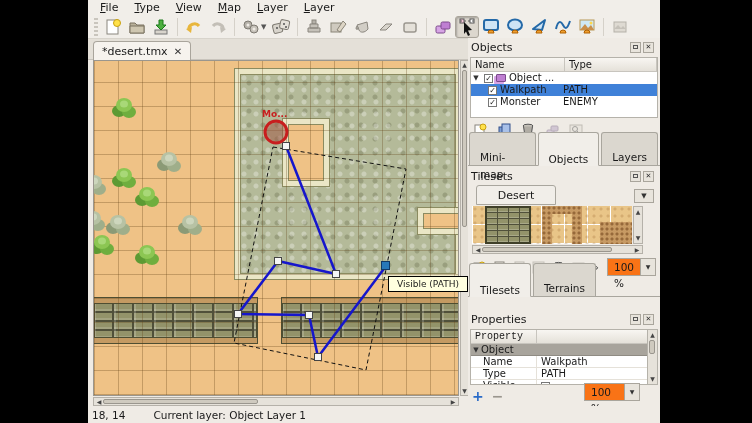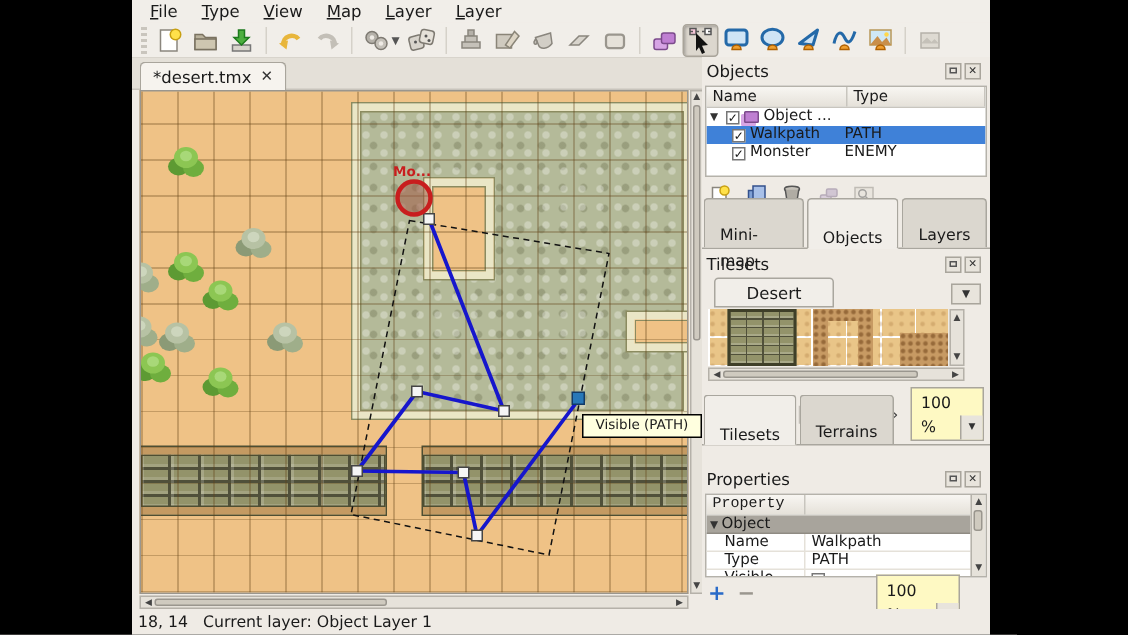--- a/index.html
+++ b/index.html
@@ -84,21 +84,21 @@
   .layer-icon { display:inline-block; width:10px; height:8px; background:#bf7fd2; border:1px solid #7c4b8c;
         border-radius:1px; box-shadow:-2px 2px 0 -0px #d7a5e5; margin-right:3px; }
   .mini-toolbar { display:flex; gap:4px; padding:3px 2px; align-items:center; }
   .mini-btn { width:20px; height:18px; display:flex; align-items:center; justify-content:center; }
   .tabs-row { position:relative; display:flex; align-items:flex-end; height:21px;
               border-bottom:1px solid #a9a69e; padding-left:1px; }
   .ntab { height:18px; padding:16px 10px; background:#dbd7cf; border:1px solid #a9a69e; border-bottom:none;
           border-radius:3px 3px 0 0; line-height:17px; font-size:10.5px; margin-right:2px; }
   .ntab.active { background:#f1eee9; height:21px; line-height:20px; margin-bottom:-1px;
                  border-bottom:1px solid #f1eee9; }
-  .combo { display:flex; border:1px solid #a9a59c; background:#fef9c3; height:36px;align-items:flex-end; }
+  .combo { display:flex; border:1px solid #a9a59c; background:#f97316; height:18px; }
   .combo .val { padding:0 6px; line-height:16px; font-size:10.5px; }
   .combo .btn { width:15px; background:#e8e4dc; border-left:1px solid #a9a59c; font-size:6px;
                 text-align:center; line-height:16px; color:#333; }
   #tileset-tab { position:absolute; left:6px; top:0; width:80px; height:20px; background:#f1eee9;
         border:1px solid #a9a69e; border-radius:3px 3px 0 0; text-align:center; line-height:19px; }
   #tileset-strip { position:absolute; left:2px; top:21px; width:160px; height:38px; overflow:hidden;
         background-color:#e9c588;
         background-image:
           radial-gradient(circle at 3px 3px, rgba(150,96,40,.25) 1px, transparent 2px),
           repeating-linear-gradient(90deg, #fff 0 1px, transparent 1px 23px),
@@ -114,21 +114,21 @@
   .dirt-tile { position:absolute; background-color:#c79a63;
         background-image:radial-gradient(circle at 2px 2px, rgba(110,66,24,.55) 1px, transparent 2px);
         background-size:5px 5px; }
   .prop-group { background:#a8a49c; border-bottom:1px solid #8f8b83; }
   #plusminus { display:flex; gap:8px; padding:3px 4px; align-items:center; }
   #plus-btn { color:#2a6bc8; font-weight:bold; font-size:14px; }
   #minus-btn { color:#9a968e; font-weight:bold; font-size:14px; }
 
   
   #statusbar { position:absolute; left:0; top:406px; width:100%; height:17px; background:#efebe5;
-               display:flex; align-items:center; gap:10px; padding-left:4px; font-size:10.5px; }
+               display:flex; align-items:center; gap:28px; padding-left:4px; font-size:10.5px; }
   svg { display:block; }
 </style>
 </head>
 <body>
 
 <div id="window">
 
   <div id="menubar">
     <span class="menu-item">File</span>
     <span class="menu-item">Type</span>

